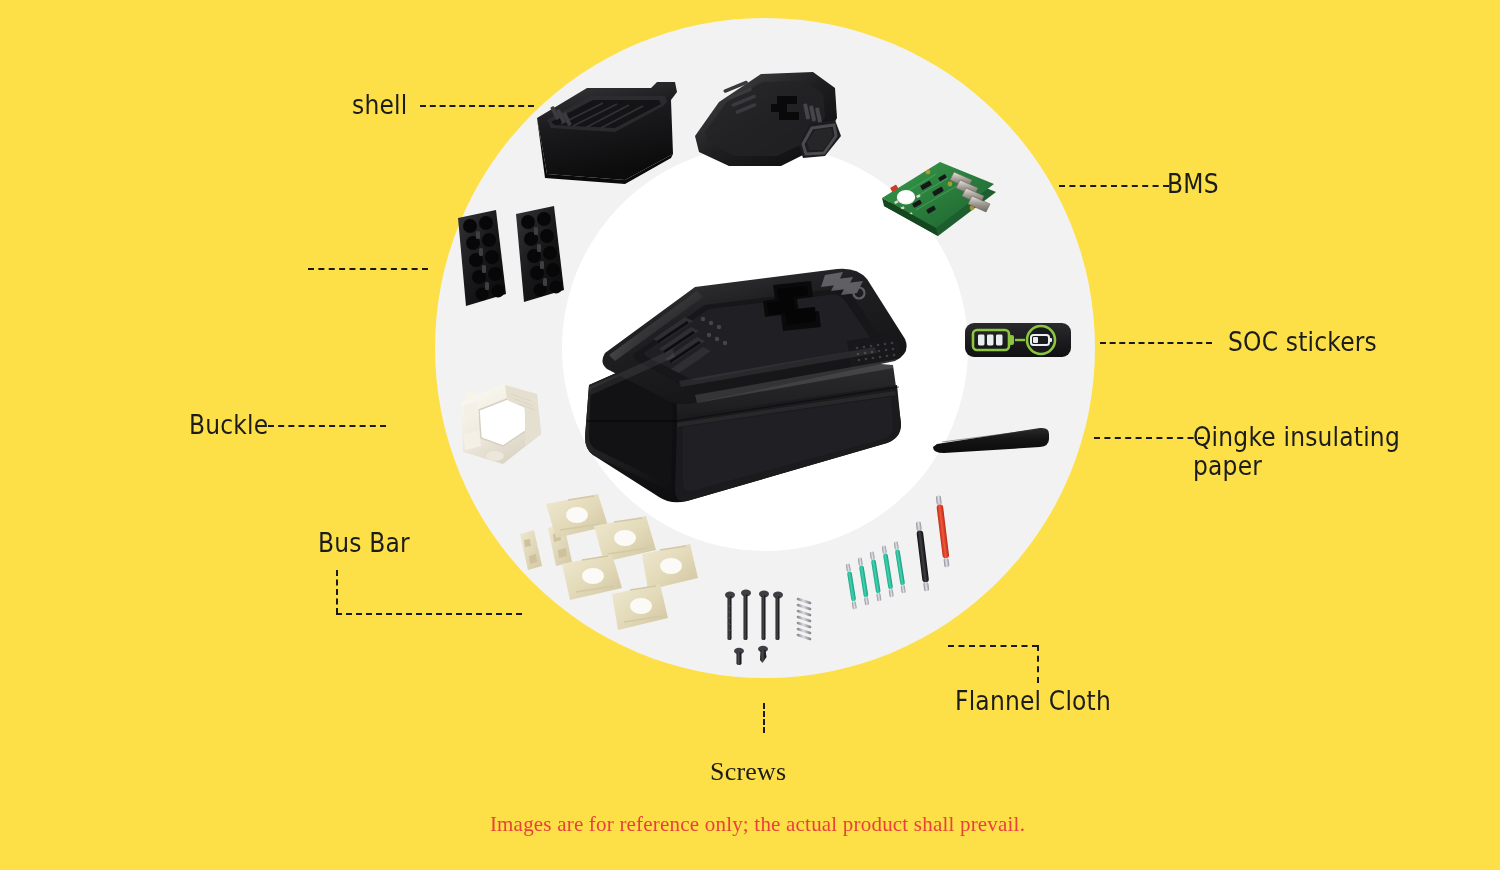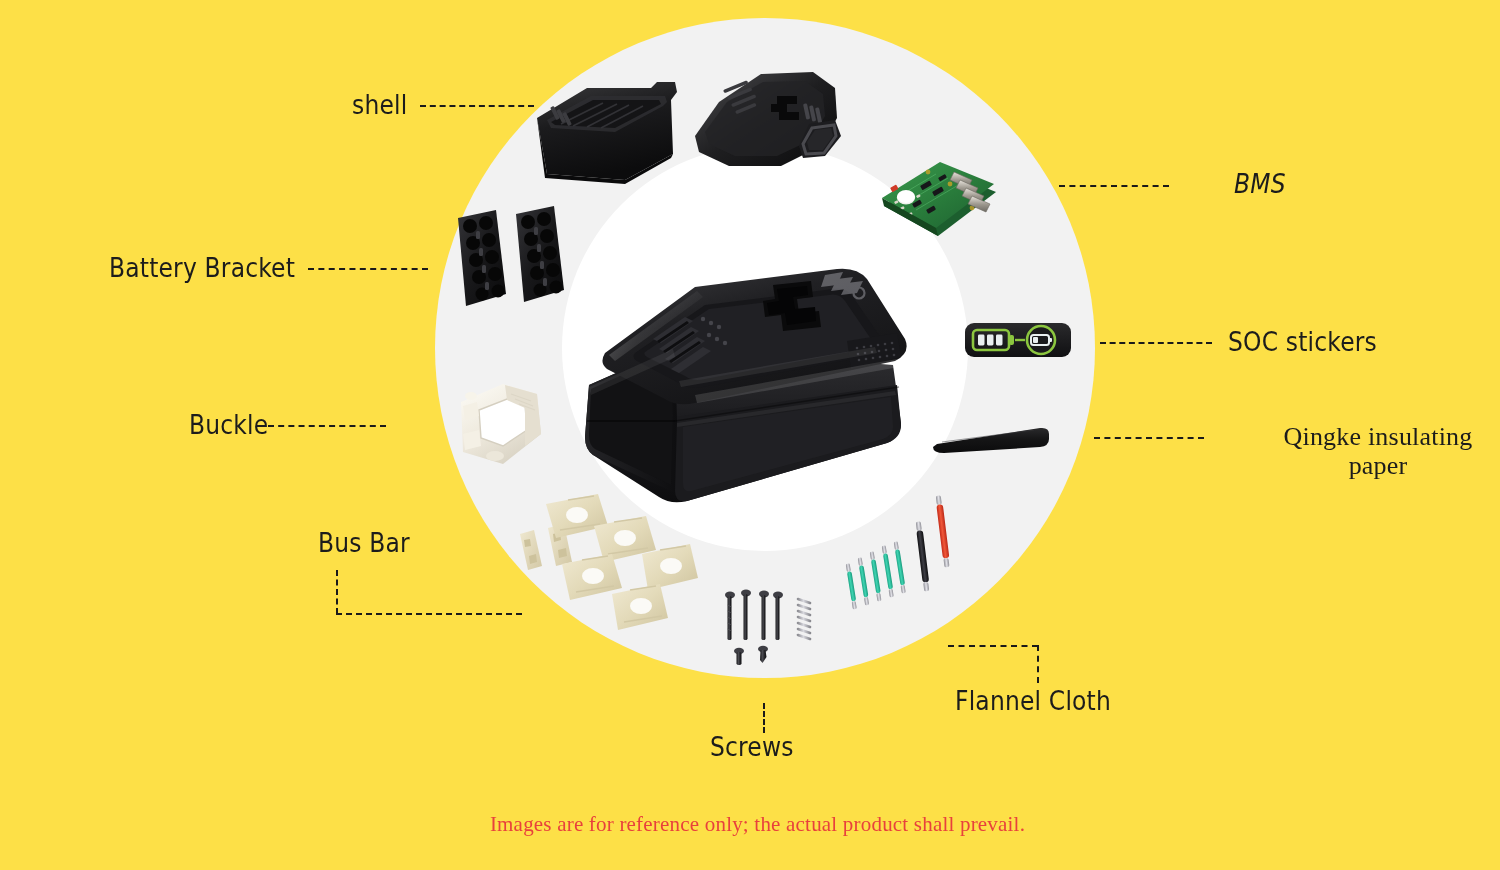--- a/index.html
+++ b/index.html
@@ -618,31 +618,30 @@
 
   <div class="dash-h" style="left:948px;top:645px;width:90px;"></div>
   <div class="dash-v" style="left:1037px;top:645px;height:38px;"></div>
 
   <div class="dash-h" style="left:1094px;top:437px;width:110px;"></div>
   <div class="dash-h" style="left:1100px;top:342px;width:112px;"></div>
   <div class="dash-h" style="left:1059px;top:185px;width:110px;"></div>
 
   <div class="label" style="left:352px;top:91px;">shell</div>
 
-  <div class="label" style="left:109px;top:254px;">Battery Bracket</div>
 
   <div class="label" style="left:165px;top:411px;margin-left:24px;">Buckle</div>
 
   <div class="label" style="left:288px;top:529px;margin-left:30px;">Bus Bar</div>
 
-  <div class="label" style="left:710px;top:733px;">Screws</div>
+  <div class="label" style="left:710px;top:758px;font-family:Liberation Serif, serif;">Screws</div>
 
   <div class="label" style="left:955px;top:687px;">Flannel Cloth</div>
 
-  <div class="label two-line" style="left:1258px;top:423px;text-align:center;font-family:Liberation Serif, serif;">Qingke insulating paper</div>
+  <div class="label two-line" style="left:1193px;top:423px;text-align:left;">Qingke insulating paper</div>
 
   <div class="label" style="left:1228px;top:328px;">SOC stickers</div>
 
-  <div class="label" style="left:1234px;top:170px;font-style:italic;">BMS</div>
+  <div class="label" style="left:1167px;top:170px;">BMS</div>
 
   <div class="disclaimer">Images are for reference only; the actual product shall prevail.</div>
 
 </div>
 
 </body></html>

